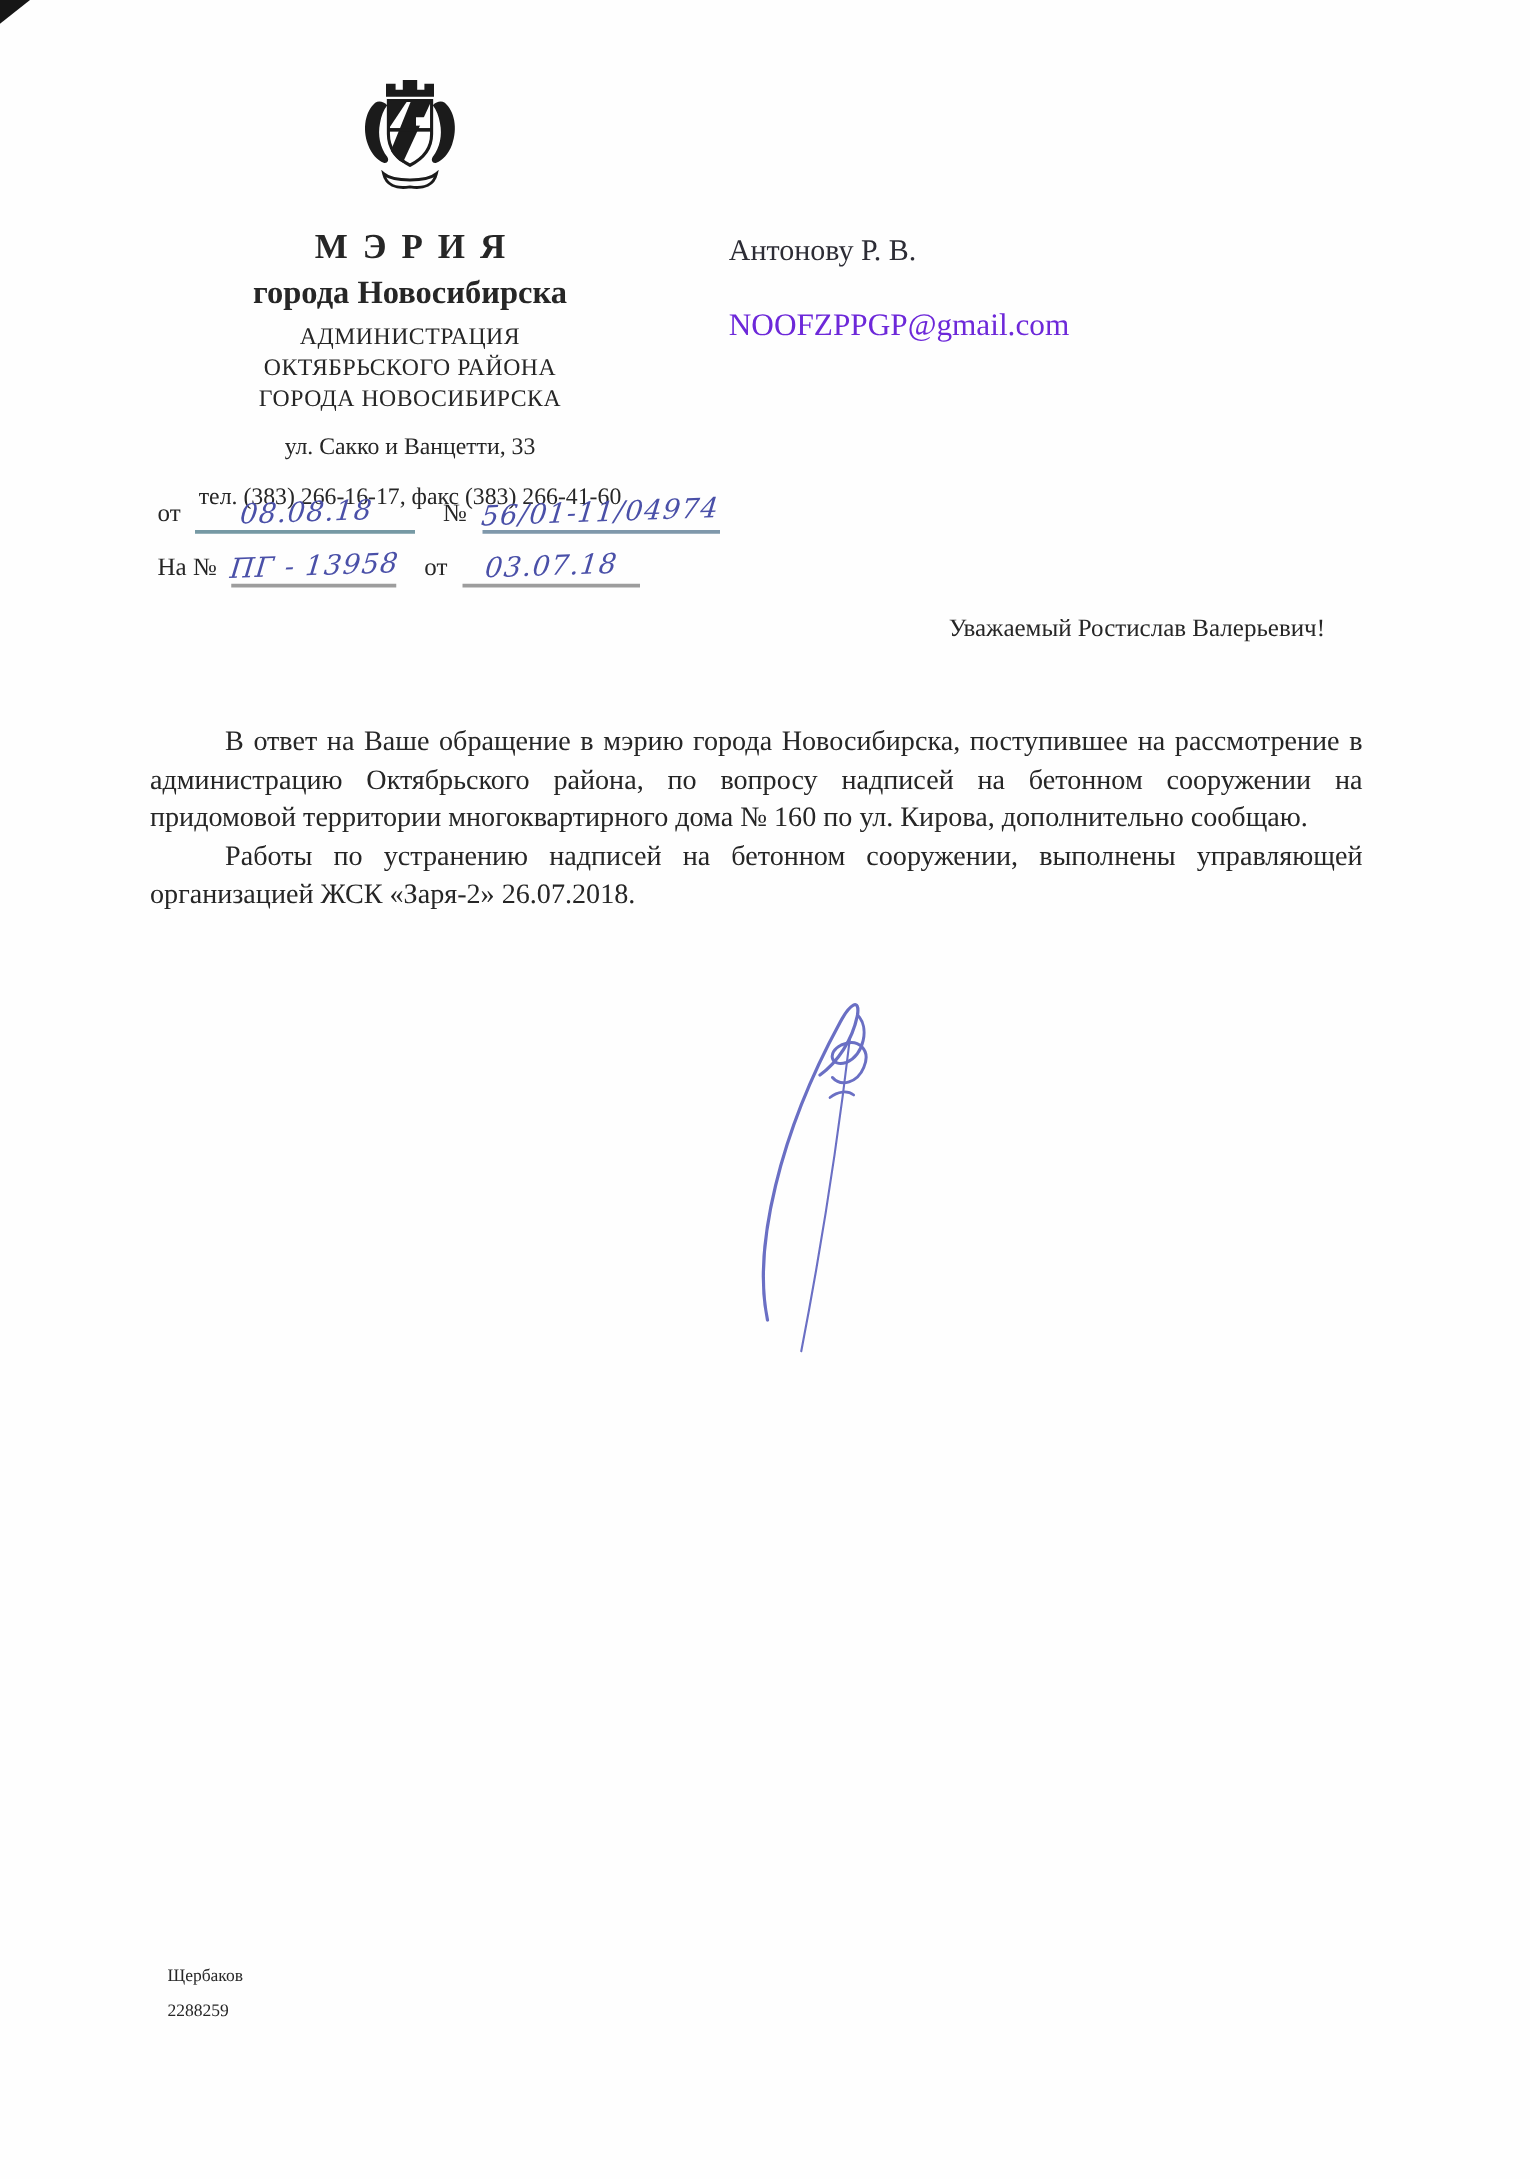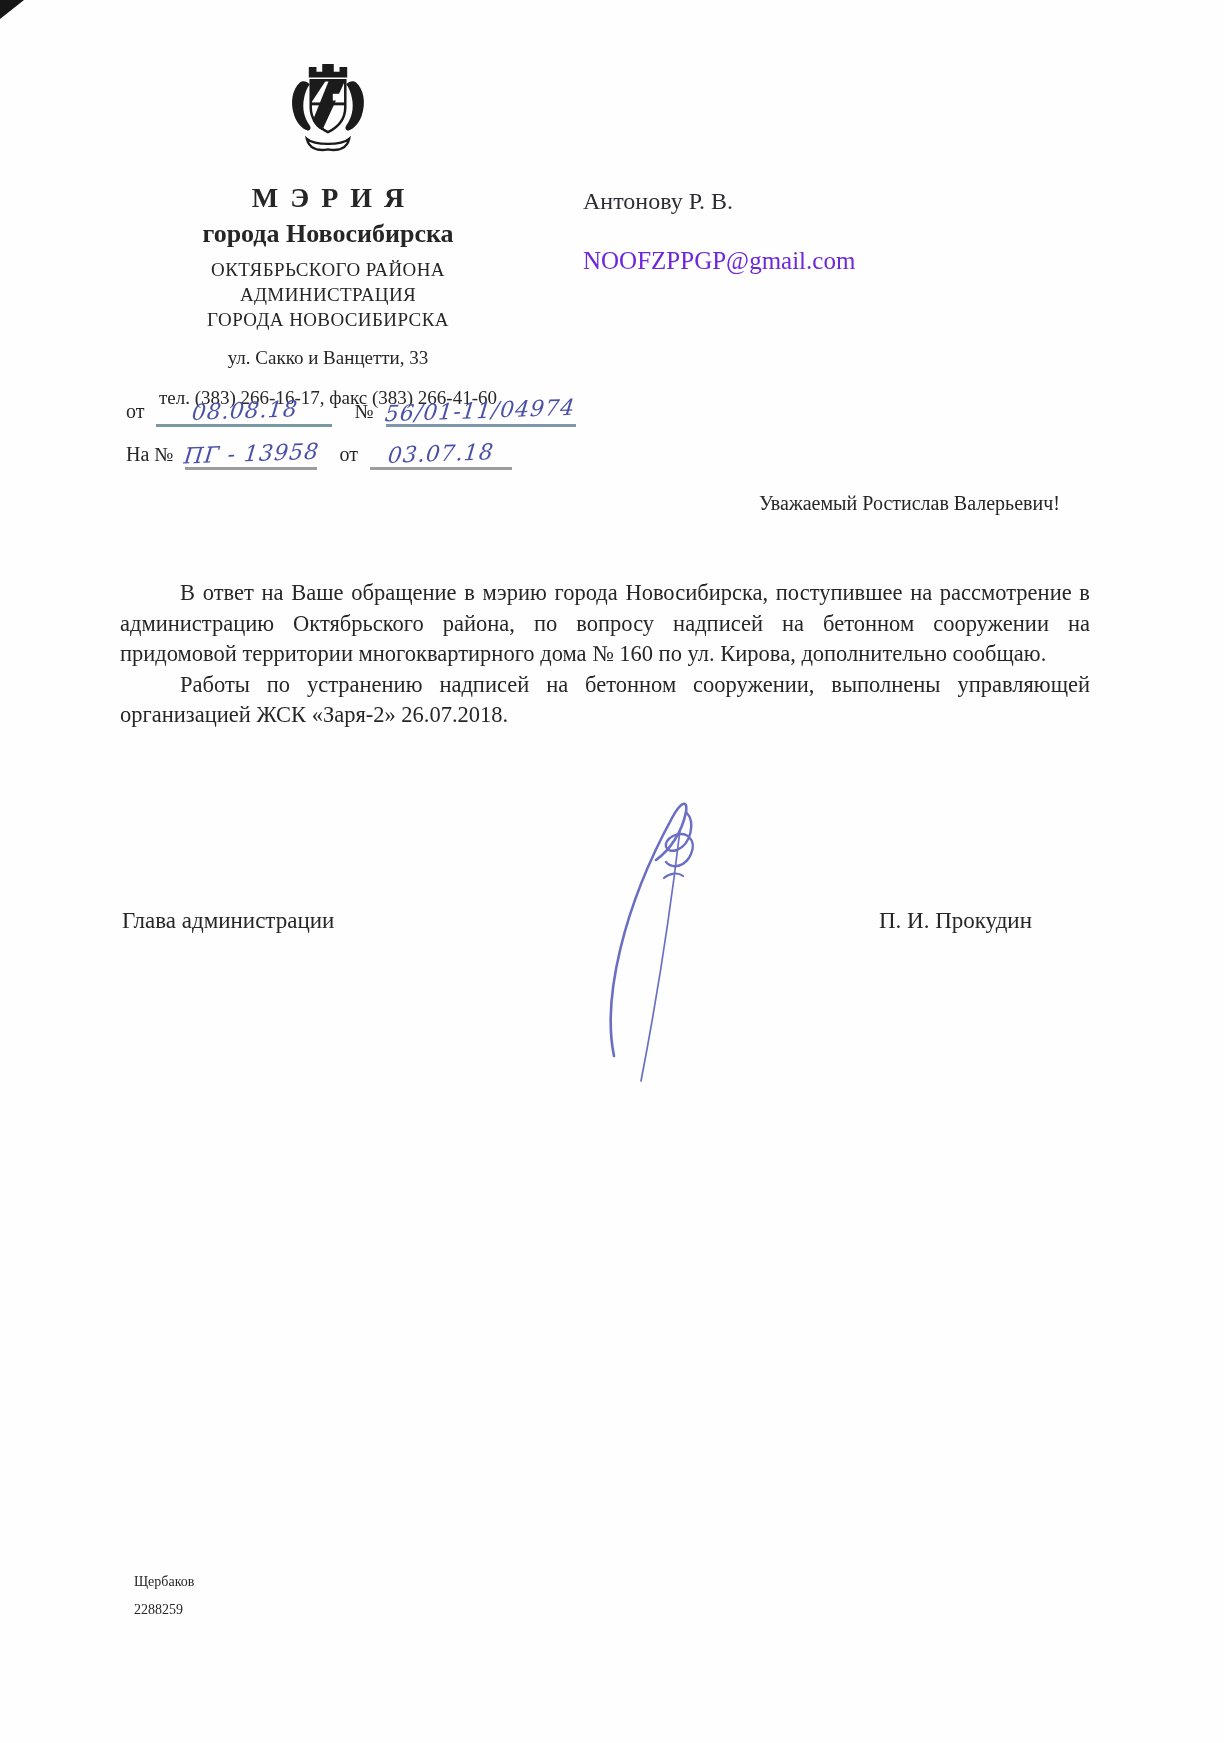--- a/index.html
+++ b/index.html
@@ -106,22 +106,22 @@
 
       <rect x="55" y="35" width="7" height="7" fill="#ffffff"></rect>
 
       <path d="M28 82 c8 7 36 7 44 0 c-2 9 -10 13 -22 11 c-12 2 -20 -2 -22 -11 z" fill="none" stroke="#1b1b1b" stroke-width="2.4"></path>
     </svg>
 
     <div class="org-line1">МЭРИЯ</div>
     <div class="org-line2">города Новосибирска</div>
 
     <div class="dept">
+      <div>АДМИНИСТРАЦИЯ</div>
       <div>ОКТЯБРЬСКОГО РАЙОНА</div>
-      <div>АДМИНИСТРАЦИЯ</div>
       <div>ГОРОДА НОВОСИБИРСКА</div>
     </div>
 
     <div class="addr">
       <div>ул. Сакко и Ванцетти, 33</div>
     </div>
 
     <div class="contacts">тел. (383) 266-16-17, факс (383) 266-41-60</div>
   </div>
 
@@ -161,23 +161,19 @@
 
   <svg class="signature-svg" width="120" height="300" viewBox="0 0 120 300">
     <g fill="none" stroke="#6a6fc4" stroke-linecap="round">
       <path stroke-width="2.6" d="M16 268 C 4 210, 26 118, 74 30 C 82 15, 90 10, 88 24 C 84 44, 72 62, 58 72"></path>
       <path stroke-width="2.4" d="M88 24 C 98 34, 93 56, 79 62 C 67 66, 63 54, 75 48 C 89 42, 99 52, 93 66 C 88 78, 75 82, 68 74"></path>
       <path stroke-width="1.7" d="M82 42 C 74 110, 60 205, 43 293"></path>
       <path stroke-width="2.2" d="M66 90 C 72 85, 80 84, 85 88"></path>
     </g>
   </svg>
 
-  <div class="signoff">
-    <span>Глава администрации</span>
-    <span>П. И. Прокудин</span>
-  </div>
 
   <div class="footer">
     <div>Щербаков</div>
     <div>2288259</div>
   </div>
 
 </div>
 
 </body></html>

